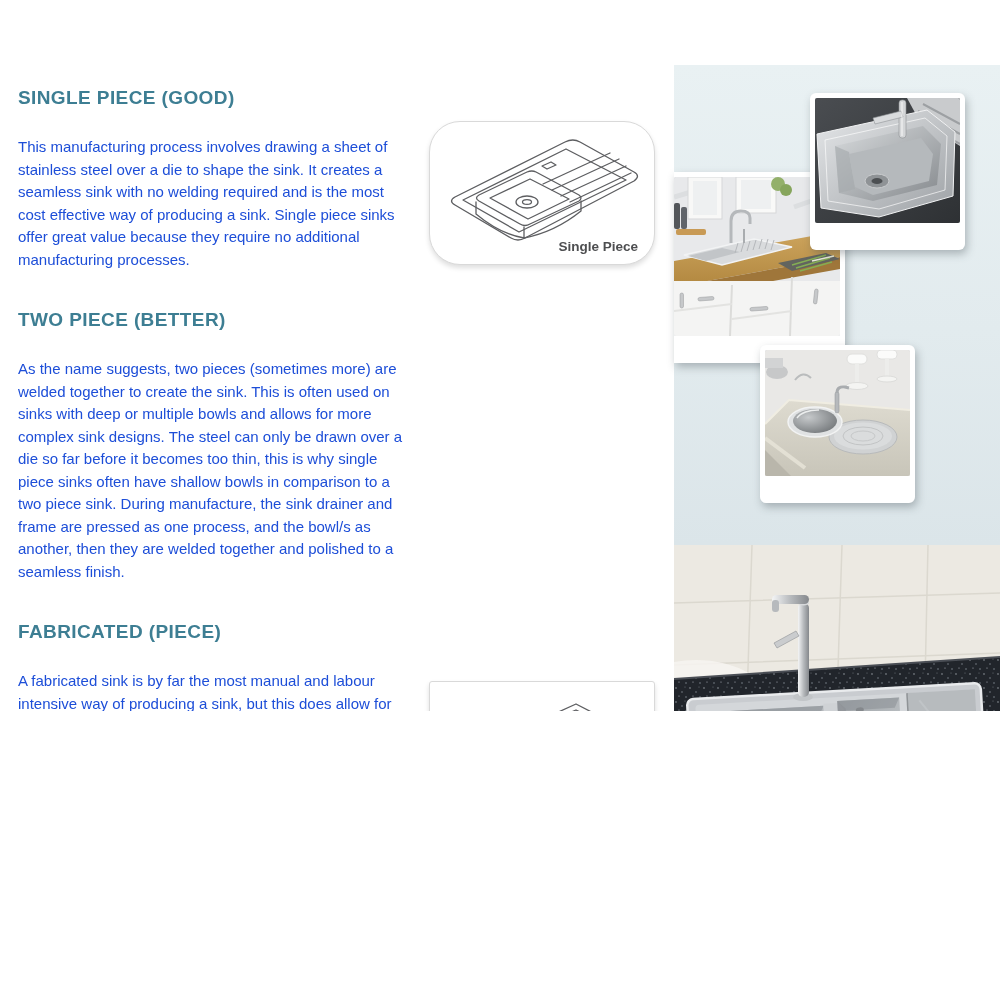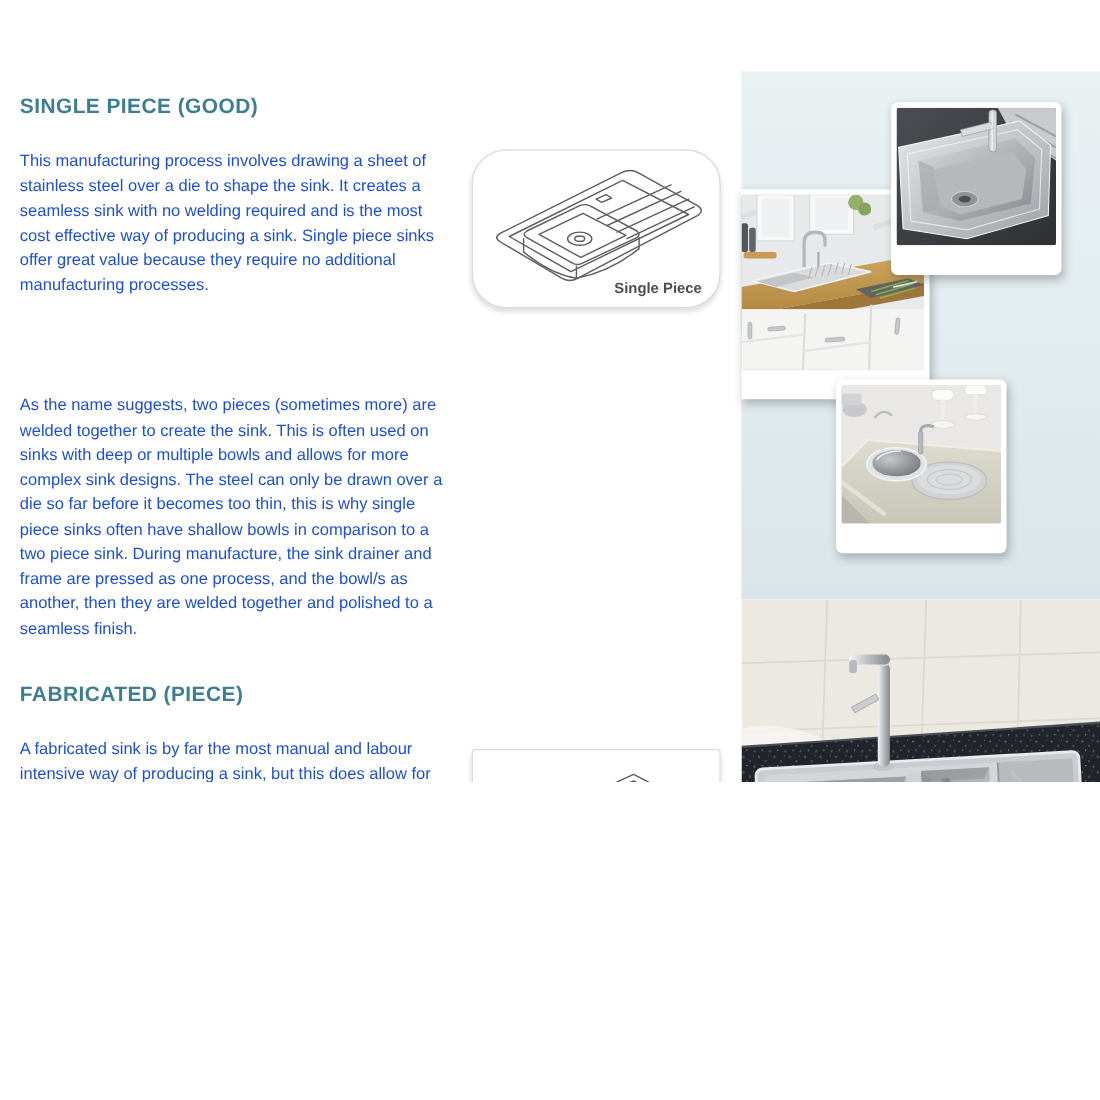--- a/index.html
+++ b/index.html
@@ -23,26 +23,27 @@
   .caption{font-size:13.5px;font-weight:bold;fill:#4d4e50;}
 </style>
 </head>
 <body>
 
 <div id="page">
 
   <h2 class="heading" style="top:87px;">SINGLE PIECE (GOOD)</h2>
   <p class="para" style="top:136px;">This manufacturing process involves drawing a sheet of stainless steel over a die to shape the sink. It creates a seamless sink with no welding required and is the most cost effective way of producing a sink. Single piece sinks offer great value because they require no additional manufacturing processes.</p>
 
+  <h2 class="heading" style="top:309px;">TWO PIECE (BETTER)</h2>
   <p class="para" style="top:358px;">As the name suggests, two pieces (sometimes more) are welded together to create the sink. This is often used on sinks with deep or multiple bowls and allows for more complex sink designs. The steel can only be drawn over a die so far before it becomes too thin, this is why single piece sinks often have shallow bowls in comparison to a two piece sink. During manufacture, the sink drainer and frame are pressed as one process, and the bowl/s as another, then they are welded together and polished to a seamless finish.</p>
 
   <h2 class="heading" style="top:621px;">FABRICATED (PIECE)</h2>
   <p class="para" style="top:670px;">A fabricated sink is by far the most manual and labour intensive way of producing a sink, but this does allow for intricate designs with precision angles, premium heavy gauge steel and luxurious brushed finishes. These sinks often feature square bowls with tightly radiused corners because the steel is bent using a press and each corner is individually welded and polished. The sink is fabricated from many separate components, each one precisely cut, shaped and welded to build the sink. Our Profile, Vantage and Vantage Sio sink ranges are example of the fabricated sinks.</p>
 
-  <div class="illus" style="top:136px;border-radius:31px;">
+  <div class="illus" style="top:121px;border-radius:31px;">
     <svg viewBox="0 0 224 142">
       <g fill="none" stroke="#5d5e61" stroke-width="1.3" stroke-linejoin="round" stroke-linecap="round">
         <path d="M135,20 Q143,16 150,20 L204,50 Q211,54 204,59 L95,116 Q88,120 81,116 L25,83 Q18,79 25,75 Z"></path>
         <path d="M136,27 L196,58 L89,110 L33,78 Z"></path>
         <path d="M49,73 L97,50 Q102,48 106,50 L149,73 Q153,76 149,79 L100,102 Q95,105 90,102 L49,79 Q44,76 49,73 Z"></path>
         <path d="M60,76 L100,57 L139,77 L98,97 Z"></path>
         <path d="M46,80 L46,92 Q70,112 94,116 L94,105"></path>
         <path d="M151,79 L151,89 Q125,110 94,116"></path>
         <ellipse cx="97" cy="80" rx="11" ry="6"></ellipse>
         <ellipse cx="97" cy="80" rx="4.5" ry="2.4"></ellipse>

